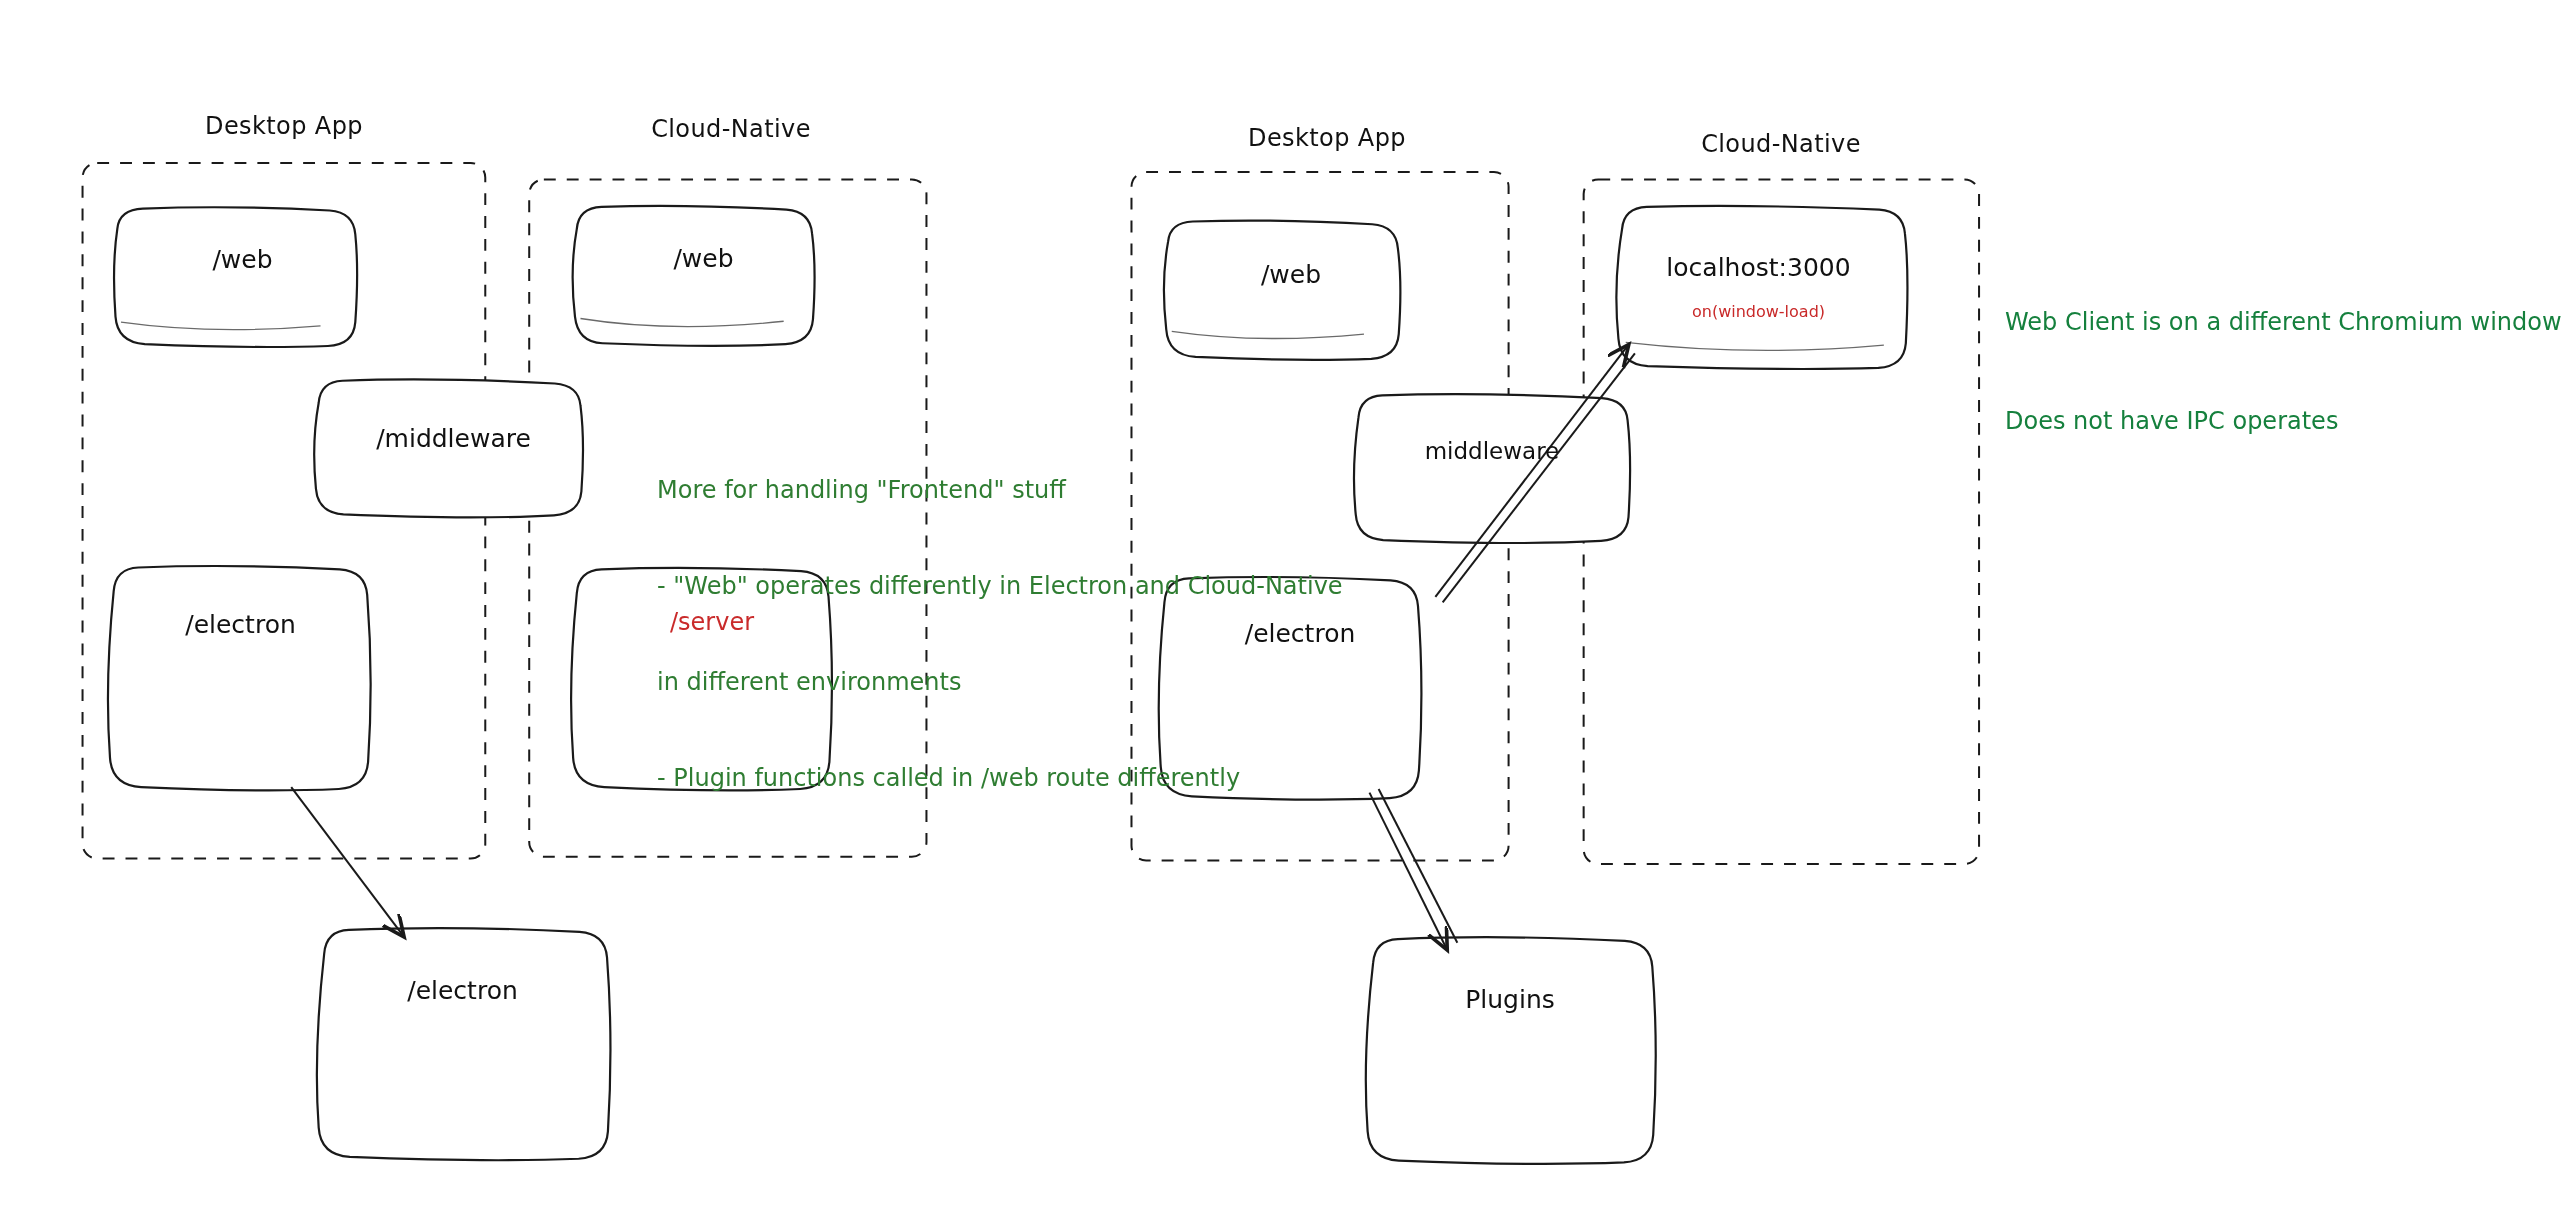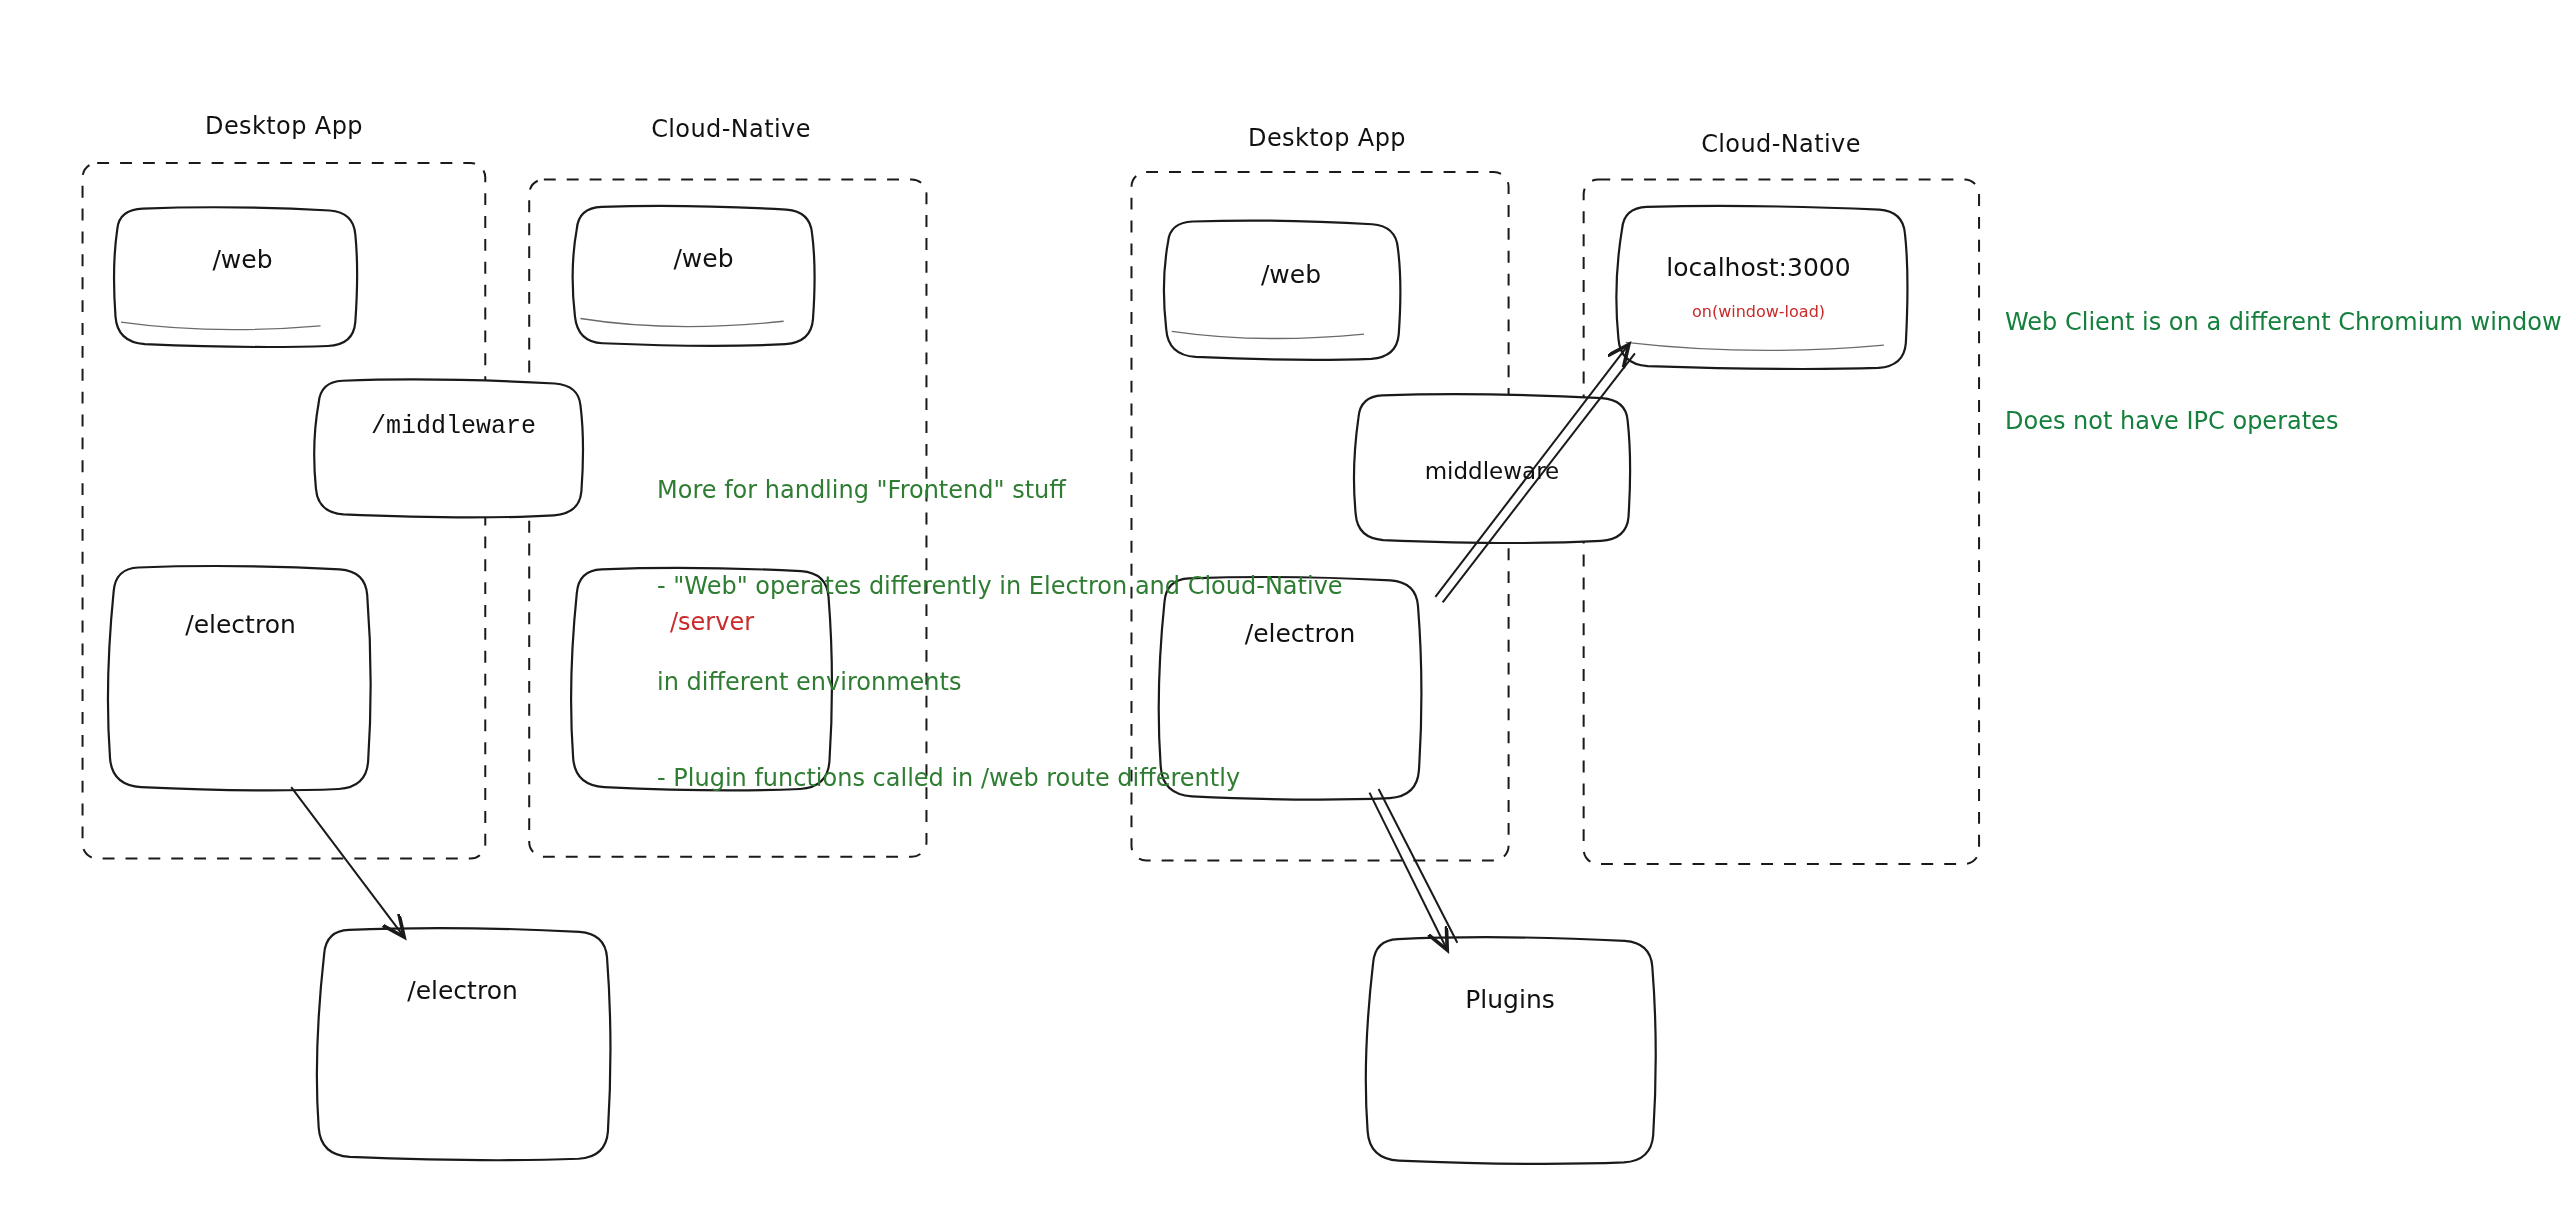--- a/index.html
+++ b/index.html
@@ -143,29 +143,29 @@
     </g>
   </svg>
 
   <div class="lbl group-title center" style="left:165px; top:112px; width:238px;">Desktop App</div>
   <div class="lbl group-title center" style="left:612px; top:115px; width:238px;">Cloud-Native</div>
   <div class="lbl group-title center" style="left:1208px; top:124px; width:238px;">Desktop App</div>
   <div class="lbl group-title center" style="left:1662px; top:130px; width:238px;">Cloud-Native</div>
 
   <div class="lbl box-label center" style="left:119px; top:245px; width:247px;">/web</div>
   <div class="lbl box-label center" style="left:580px; top:244px; width:247px;">/web</div>
-  <div class="lbl box-label center" style="left:330px; top:412px; width:247px;font-family:Liberation Mono, monospace;">/middleware</div>
+  <div class="lbl box-label center" style="left:330px; top:424px; width:247px;">/middleware</div>
   <div class="lbl box-label center" style="left:117px; top:610px; width:247px;">/electron</div>
   <div class="lbl box-label-red center" style="left:593px; top:608px; width:238px;">/server</div>
   <div class="lbl box-label center" style="left:330px; top:976px; width:265px;">/electron</div>
 
   <div class="lbl box-label center" style="left:1172px; top:260px; width:238px;">/web</div>
   <div class="lbl box-label center" style="left:1635px; top:253px; width:247px;">localhost:3000</div>
   <div class="lbl box-label-red center" style="left:1635px; top:302px; width:247px; font-size:16px;">on(window-load)</div>
-  <div class="lbl box-label center" style="left:1382px; top:438px; width:220px; font-size:23px;margin-top:20px;">middleware</div>
+  <div class="lbl box-label center" style="left:1382px; top:438px; width:220px; font-size:23px;">middleware</div>
   <div class="lbl box-label center" style="left:1181px; top:619px; width:238px;">/electron</div>
   <div class="lbl box-label center" style="left:1391px; top:985px; width:238px;">Plugins</div>
 
   <div class="lbl note-green" style="left:657px; top:410px;">
     <div>More for handling "Frontend" stuff</div>
     <div>- "Web" operates differently in Electron and Cloud-Native</div>
     <div>in different environments</div>
     <div>- Plugin functions called in /web route differently</div>
   </div>
 

